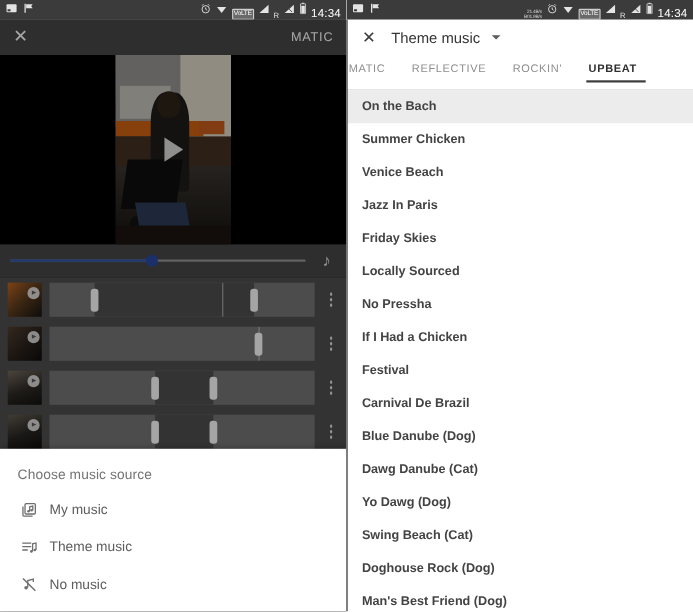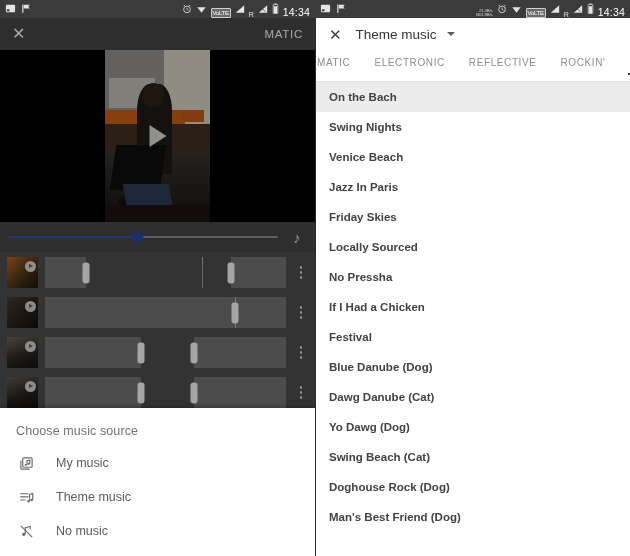--- a/index.html
+++ b/index.html
@@ -117,21 +117,21 @@
 
   
   .sheet{
     position:absolute;left:0;bottom:0;width:315px;background:#fff;
     box-shadow:0 -1px 5px rgba(0,0,0,.3);padding-top:16px;
   }
   .sheet-title{
     font-size:12.5px;color:#737373;padding:0 16px 8px 16px;letter-spacing:.1px;
   }
   .sheet-item{
-    display:flex;align-items:center;height:34px;padding:0 16px;box-sizing:border-box;gap:20px;
+    display:flex;align-items:center;height:34px;padding:0 16px;box-sizing:border-box;gap:9px;
   }
   .sheet-ico{width:20px;flex:0 0 20px;display:flex;align-items:center;justify-content:center;}
   .sheet-label{font-size:12.5px;color:#5c5c5c;}
 
   
   .music{width:315px;height:538px;background:#fff;}
   .music-header{
     height:32px;background:#fff;display:flex;align-items:center;gap:14px;
     padding:0 14px;box-sizing:border-box;
   }
@@ -426,36 +426,36 @@
 
     <div class="music">
       <div class="music-header">
         <span class="mh-close">✕</span>
         <span class="mh-title">Theme music</span>
         <span class="mh-caret"></span>
       </div>
 
       <div class="tabs">
         <div class="tab first">MATIC</div>
-        <div class="tab">ELECTRONIC</div>
         <div class="tab">REFLECTIVE</div>
         <div class="tab">ROCKIN'</div>
         <div class="tab active">UPBEAT</div>
       </div>
 
       <div class="songlist">
         <div class="song selected">On the Bach</div>
-        <div class="song">Swing Nights</div>
+        <div class="song">Summer Chicken</div>
         <div class="song">Venice Beach</div>
         <div class="song">Jazz In Paris</div>
         <div class="song">Friday Skies</div>
         <div class="song">Locally Sourced</div>
         <div class="song">No Pressha</div>
         <div class="song">If I Had a Chicken</div>
         <div class="song">Festival</div>
+        <div class="song">Carnival De Brazil</div>
         <div class="song">Blue Danube (Dog)</div>
         <div class="song">Dawg Danube (Cat)</div>
         <div class="song">Yo Dawg (Dog)</div>
         <div class="song">Swing Beach (Cat)</div>
         <div class="song">Doghouse Rock (Dog)</div>
         <div class="song">Man's Best Friend (Dog)</div>
       </div>
     </div>
   </div>
 

